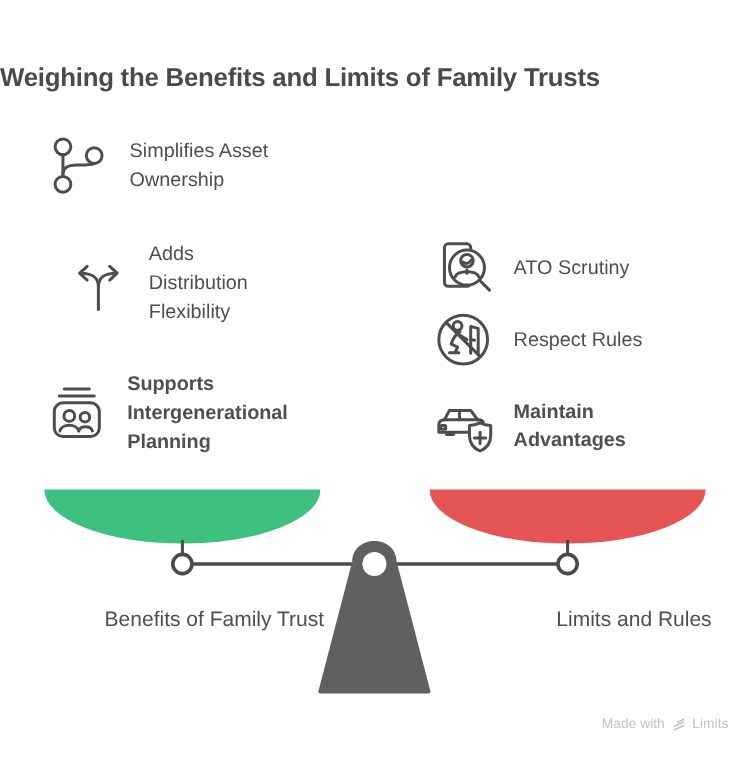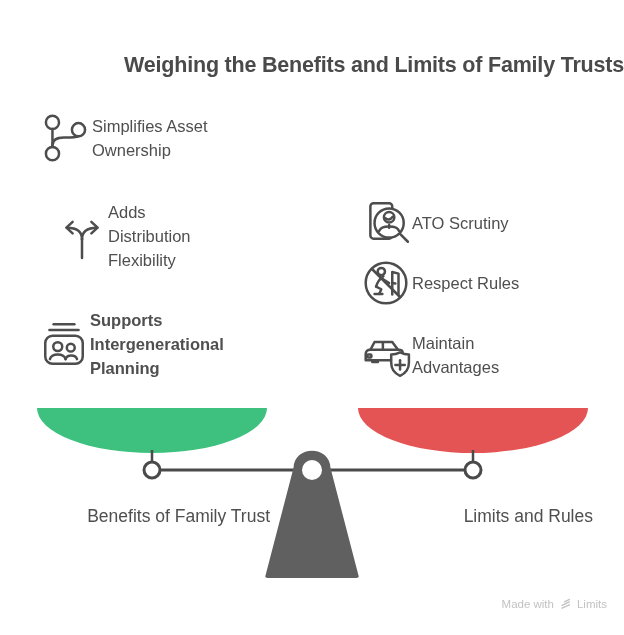--- a/index.html
+++ b/index.html
@@ -1,35 +1,35 @@
 <!DOCTYPE html>
 <html><head>
 <meta charset="utf-8">
 <style>
   html,body{margin:0;padding:0;background:#fff;}
   .stage{
     position:relative;width:624px;height:635px;background:#ffffff;
     font-family:"Liberation Sans", sans-serif;overflow:hidden;
   }
   .title{
-    position:absolute;left:0;right:0;top:53px;text-align:right;
+    position:absolute;left:0;right:0;top:53px;text-align:left;
     font-size:21.5px;font-weight:700;color:#4A4A4A;letter-spacing:-0.2px;
   }
   .item{
-    position:absolute;display:flex;align-items:center;
+    position:absolute;display:flex;align-items:center;gap:16px;
   }
   .icon-box{flex:0 0 52px;width:52px;height:52px;display:flex;align-items:center;justify-content:center;}
   .icon-box svg{width:50px;height:50px;}
   .item-label{
     font-size:16.5px;line-height:24px;color:#4F4F4F;
   }
   .w-mid{max-width:160px;}
   .w-narrow{max-width:100px;}
   .w-mid2{max-width:150px;}
-  .w-narrow2{max-width:112px;}
+  .w-narrow2{max-width:112px;font-weight:bold;}
   .scale-svg{position:absolute;left:0;top:400px;}
   .pan-label{
     position:absolute;top:506px;text-align:right;
     font-size:17.5px;color:#4F4F4F;
   }
   .pan-label.left{left:30px;width:240px;}
   .pan-label.right{left:353px;width:240px;}
   .watermark{
     position:absolute;top:597px;right:17px;display:flex;align-items:center;gap:5px;
     font-size:11.5px;color:#C2C2C2;margin-left:16px;

